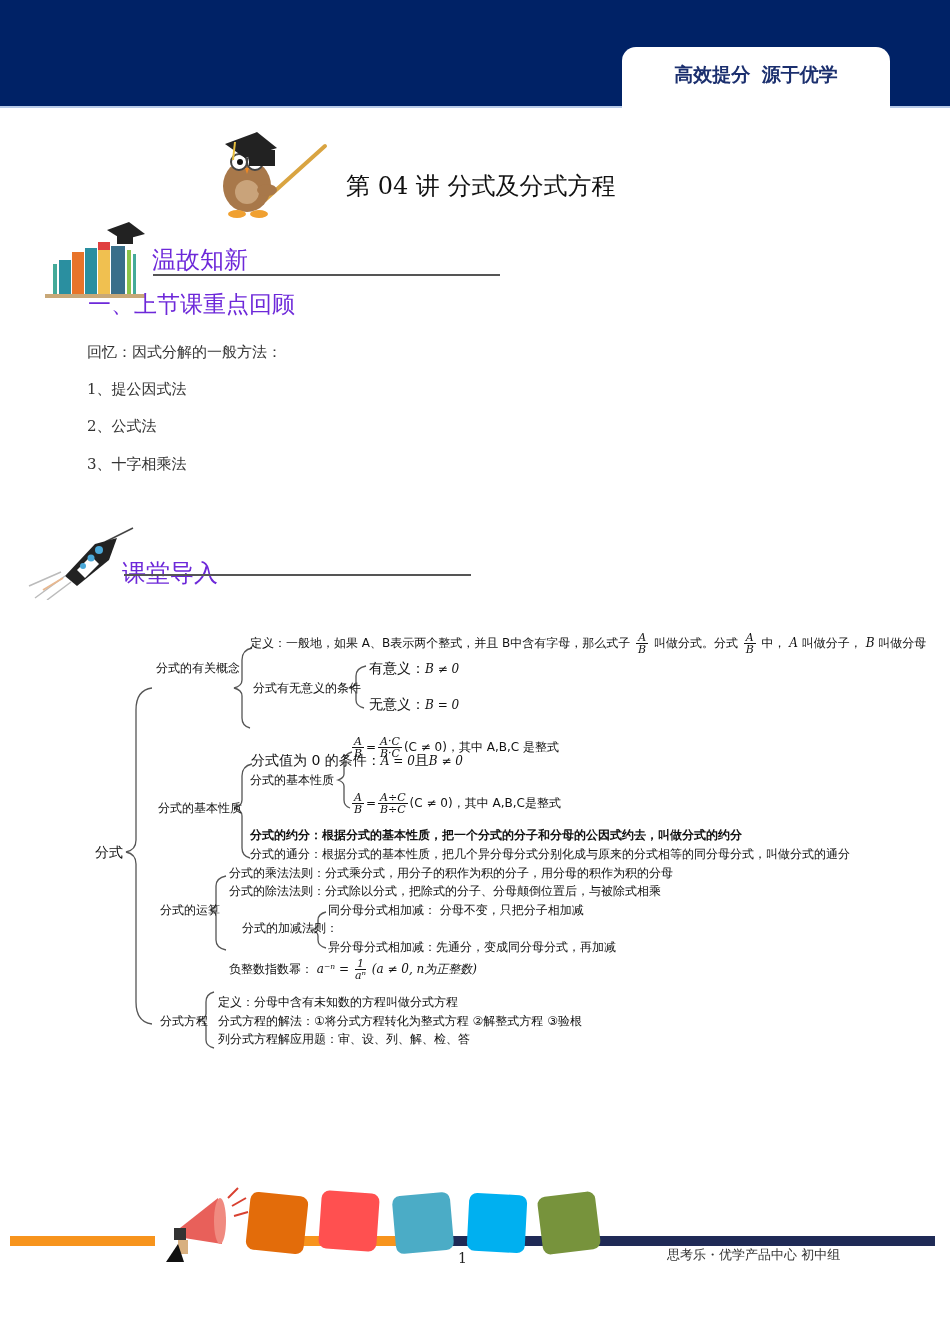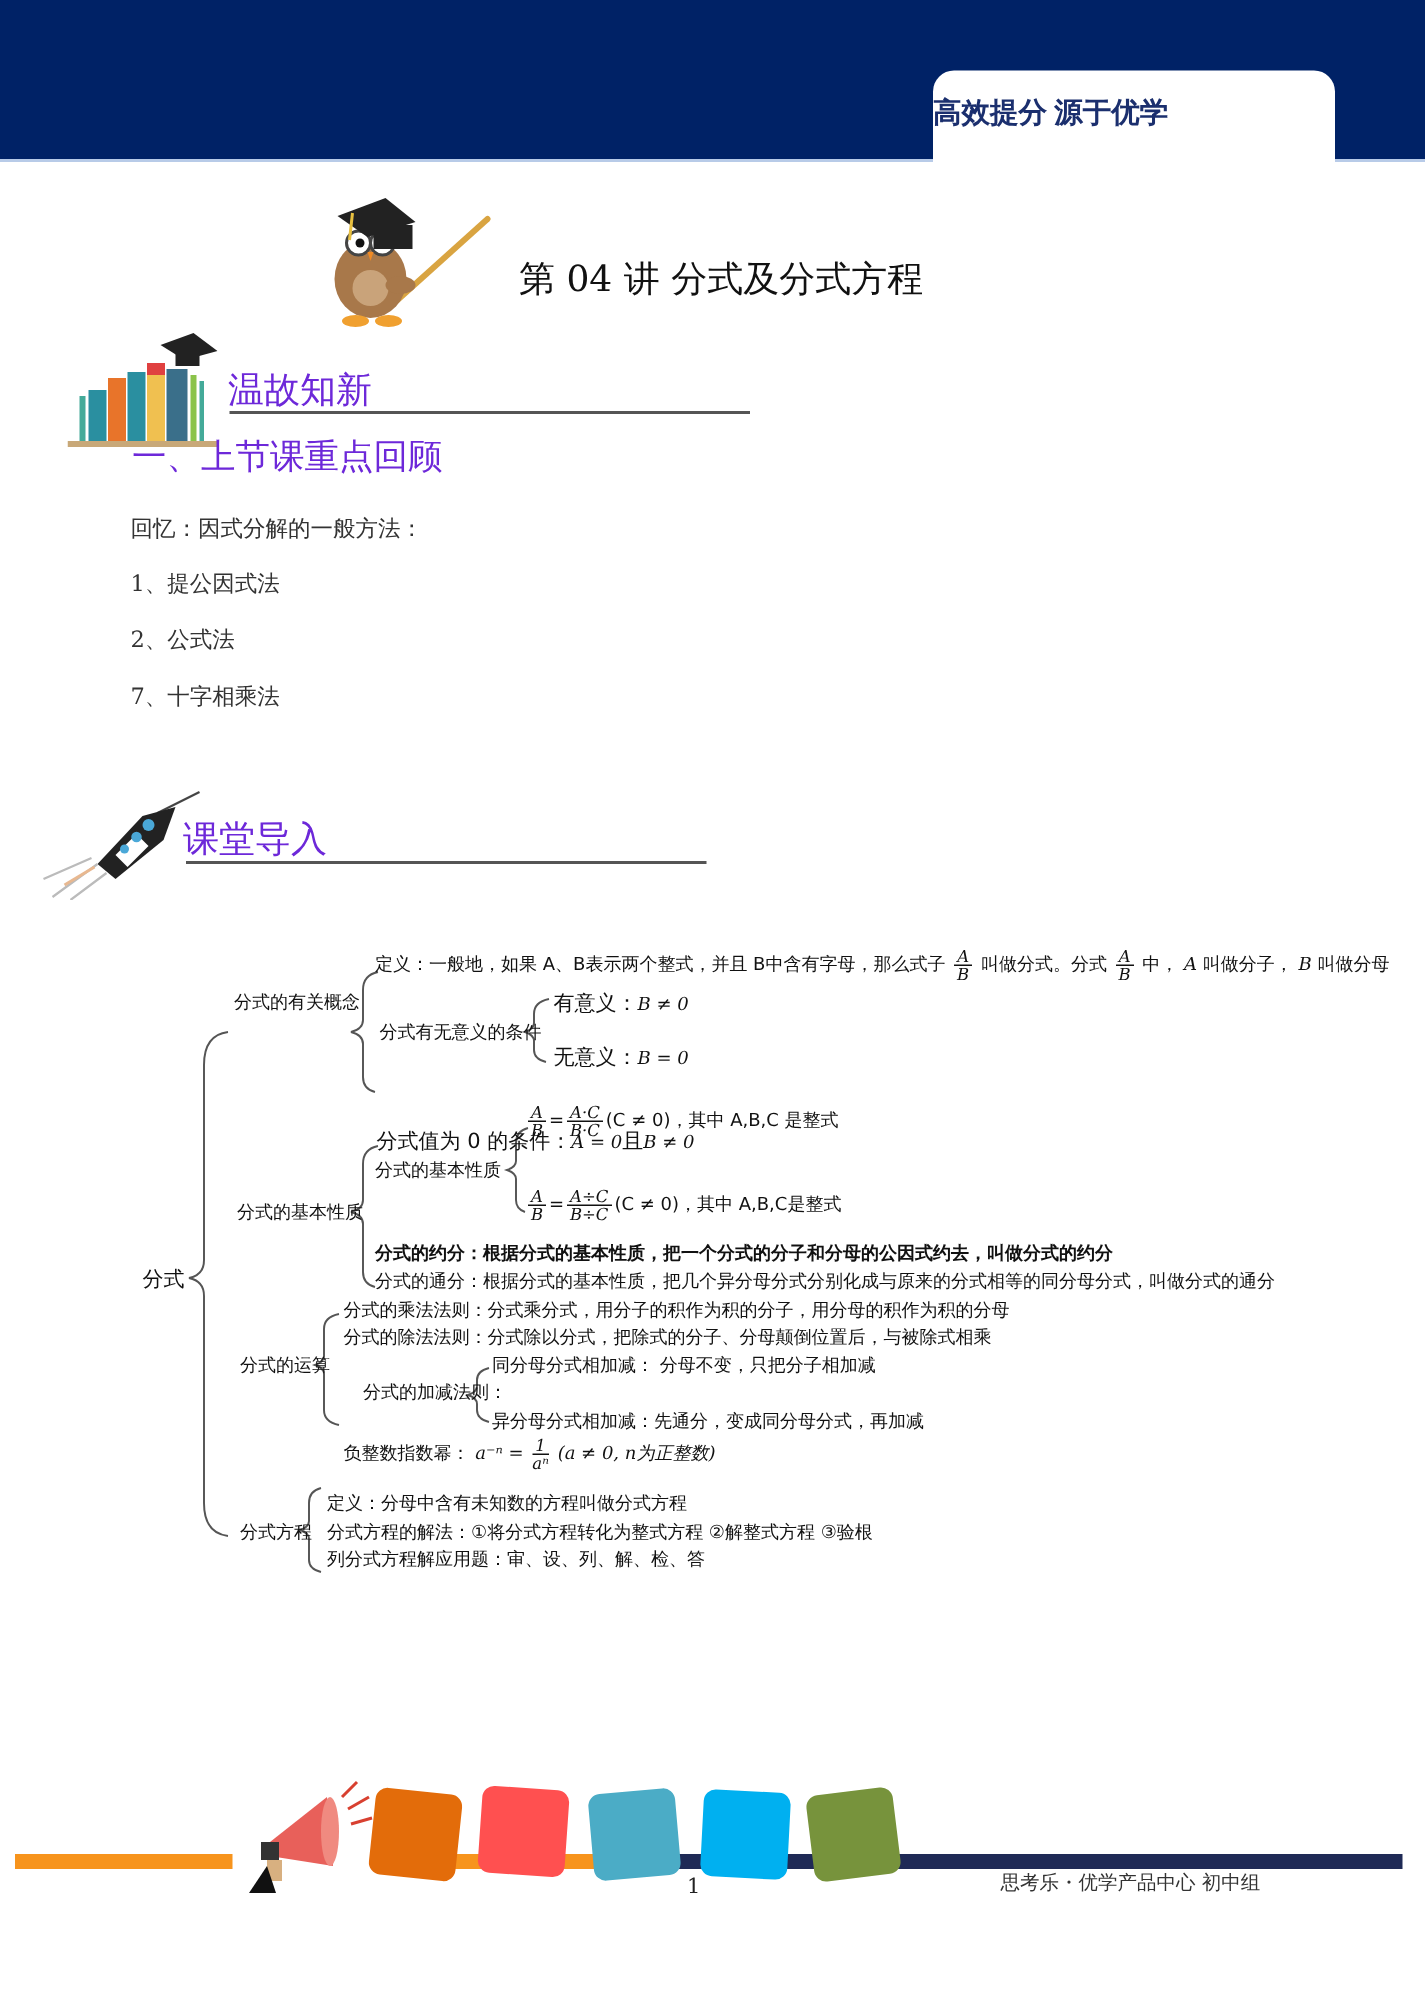--- a/index.html
+++ b/index.html
@@ -5,21 +5,21 @@
   html, body { margin:0; padding:0; }
   body {
     width:950px; height:1344px; position:relative; overflow:hidden;
     background:#ffffff;
     font-family: "DejaVu Serif", "Liberation Serif", serif;
     color:#111;
   }
   .abs { position:absolute; }
   .topbar { left:0; top:0; width:950px; height:106px; background:#002266; border-bottom:2px solid #b8cbe8; }
   .tagbox { left:622px; top:47px; width:268px; height:62px; background:#fff; border-radius:14px 14px 0 0; }
-  .tagline { left:622px; top:62px; width:268px; font-family:Liberation Serif, serif; font-weight:bold; font-size:19px; color:#1b2f6e; letter-spacing:0px; }
+  .tagline { left:622px; top:62px; width:268px; text-align:center; font-family:Liberation Mono, monospace; font-weight:bold; font-size:19px; color:#1b2f6e; letter-spacing:0px; }
 
   .lecture-title { left:346px; top:170px; font-size:24px; color:#111; }
 
   .sec-title { font-size:24px; color:#6d28d9; }
   .sec-line { height:2px; background:#555; }
 
   .body-text { font-size:15px; color:#333; }
 
   .mm { font-family:"DejaVu Sans", sans-serif; font-size:12px; color:#111; white-space:nowrap; }
   .mm-big { font-size:14px; }
@@ -79,35 +79,35 @@
     <rect x="72" y="14" width="16" height="10" fill="#222"></rect>
   </svg>
 </div>
 <div class="abs sec-title" style="left:152px;top:244px;">温故知新</div>
 <div class="abs sec-line" style="left:153px;top:274px;width:347px;"></div>
 <div class="abs sec-title" style="left:88px;top:289px;font-size:23px;">一、上节课重点回顾</div>
 
 <div class="abs body-text" style="left:87px;top:343px;">回忆：因式分解的一般方法：</div>
 <div class="abs body-text" style="left:87px;top:380px;">1、提公因式法</div>
 <div class="abs body-text" style="left:87px;top:417px;">2、公式法</div>
-<div class="abs body-text" style="left:87px;top:455px;">7、十字相乘法</div>
+<div class="abs body-text" style="left:87px;top:455px;">3、十字相乘法</div>
 
 <div class="abs" style="left:25px;top:526px;width:110px;height:74px;">
   <svg width="110" height="74" viewBox="0 0 110 74">
     <line x1="80" y1="16" x2="108" y2="2" stroke="#444" stroke-width="1.5"></line>
     <path d="M40 50 L70 18 L92 12 L84 34 L52 60 Z" fill="#222"></path>
     <path d="M52 44 L66 30 L74 38 L60 52 Z" fill="#fff"></path>
     <circle cx="74" cy="24" r="4" fill="#4aa8d8"></circle>
     <circle cx="66" cy="32" r="3.5" fill="#4aa8d8"></circle>
     <circle cx="58" cy="40" r="3" fill="#4aa8d8"></circle>
     <path d="M40 50 L10 72 M36 46 L4 60 M46 56 L22 74" stroke="#bbb" stroke-width="1.5"></path>
     <path d="M38 52 L18 64" stroke="#e8b890" stroke-width="2"></path>
   </svg>
 </div>
-<div class="abs sec-title" style="left:122px;top:543px;">课堂导入</div>
+<div class="abs sec-title" style="left:122px;top:557px;">课堂导入</div>
 <div class="abs sec-line" style="left:124px;top:574px;width:347px;"></div>
 
 <svg class="brackets" width="950" height="1344">
   <g fill="none" stroke="#555" stroke-width="1.3">
 
     <path d="M152 688 Q136 690 136 710 L136 840 Q136 850 126 852 Q136 854 136 864 L136 1002 Q136 1022 152 1024"></path>
 
     <path d="M252 648 Q242 650 242 660 L242 680 Q242 686 234 688 Q242 690 242 696 L242 718 Q242 726 250 728"></path>
 
     <path d="M366 666 Q356 668 356 676 L356 682 Q356 686 350 688 Q356 690 356 694 L356 700 Q356 706 364 708"></path>

